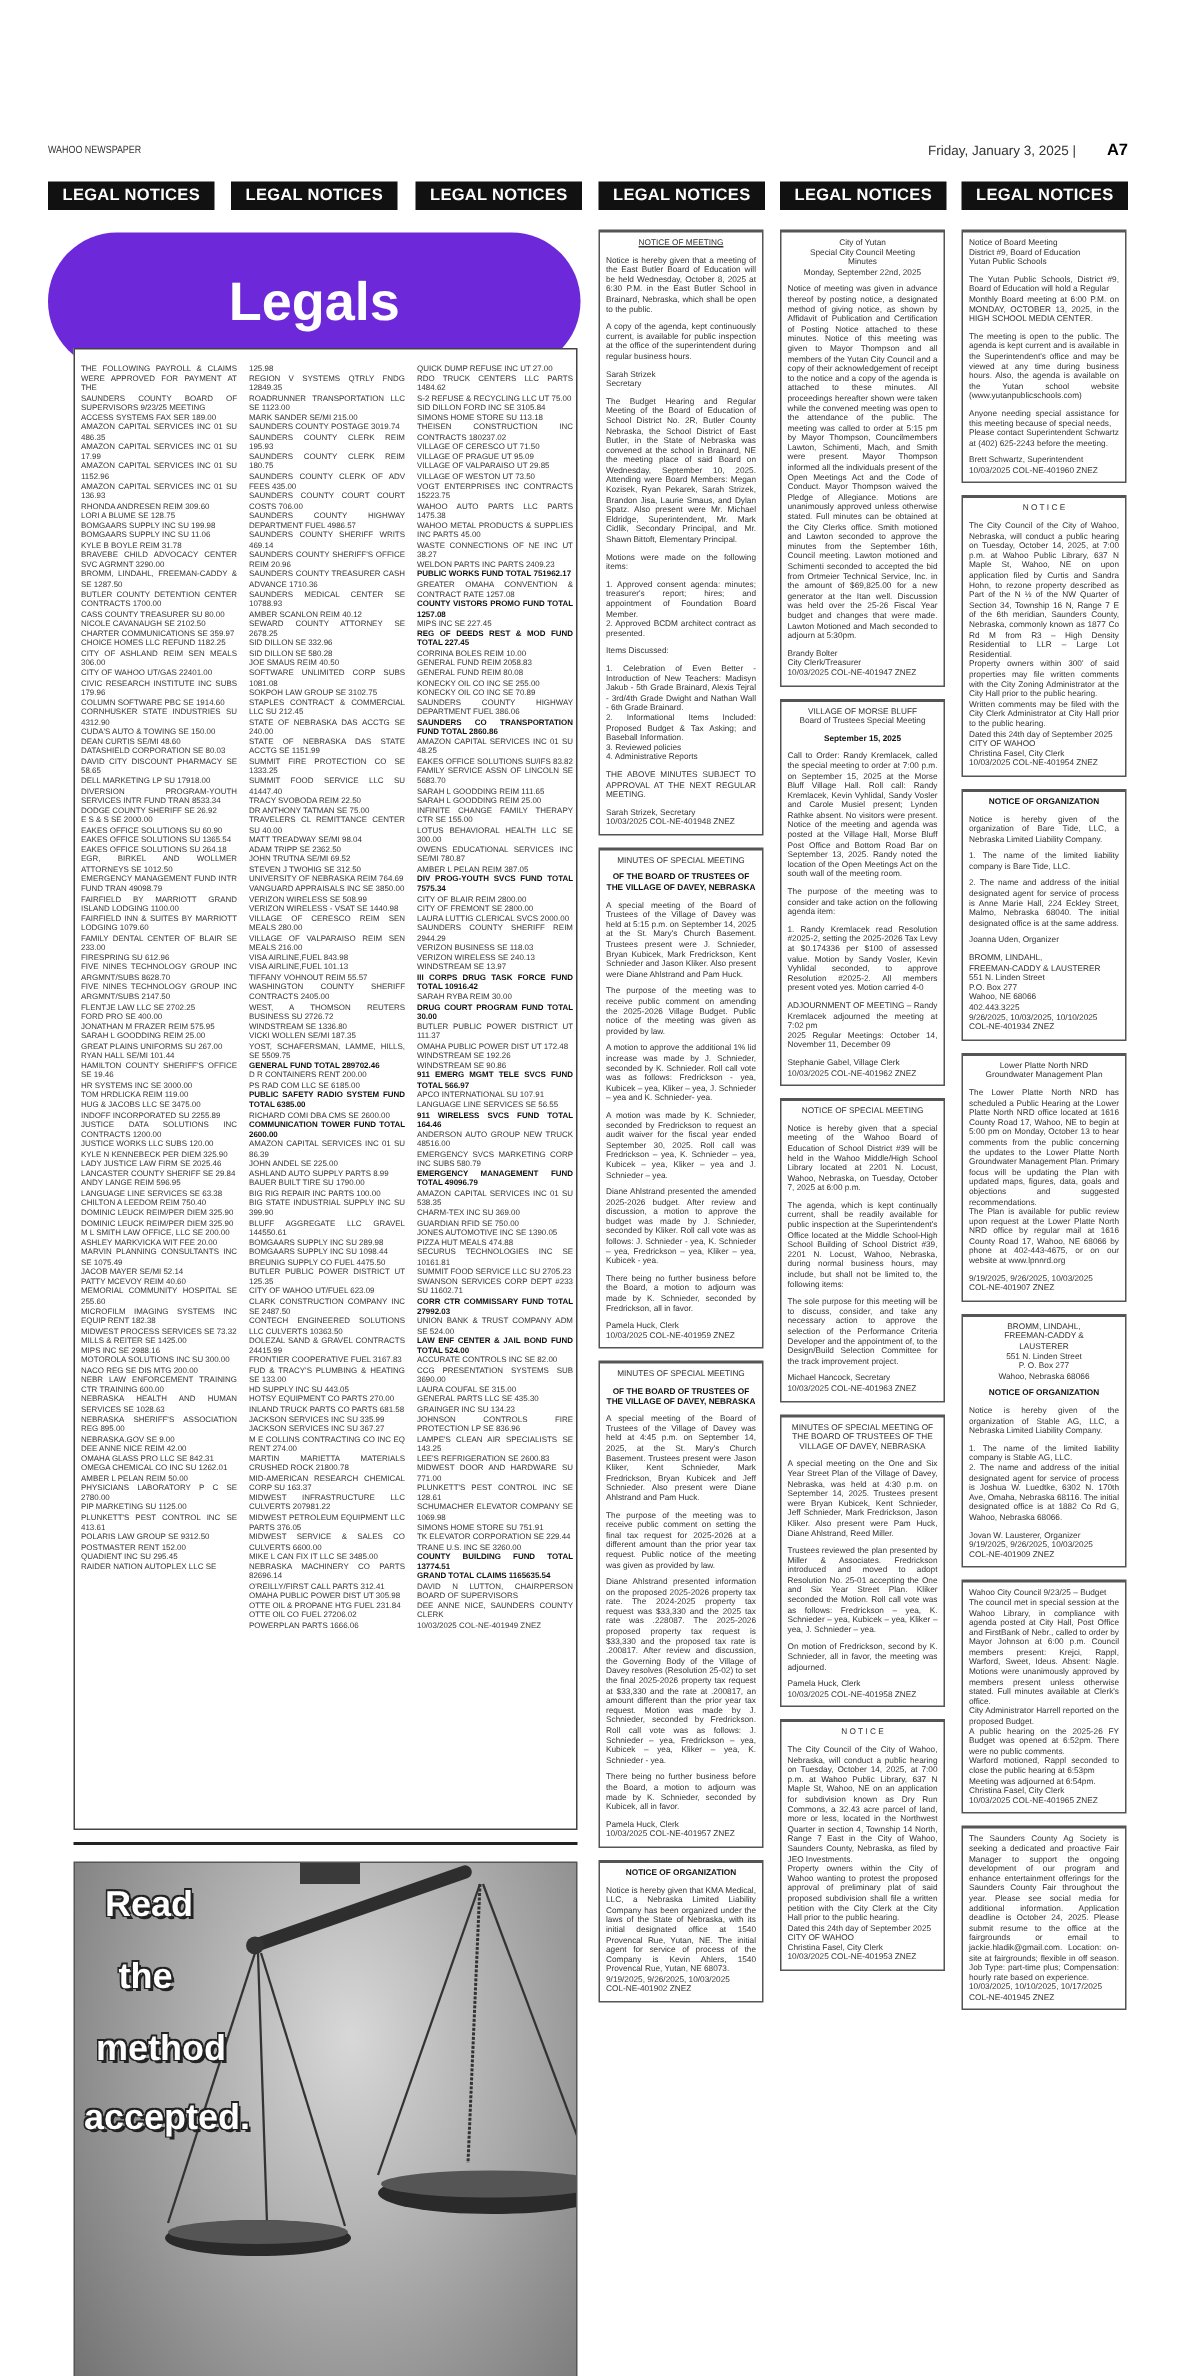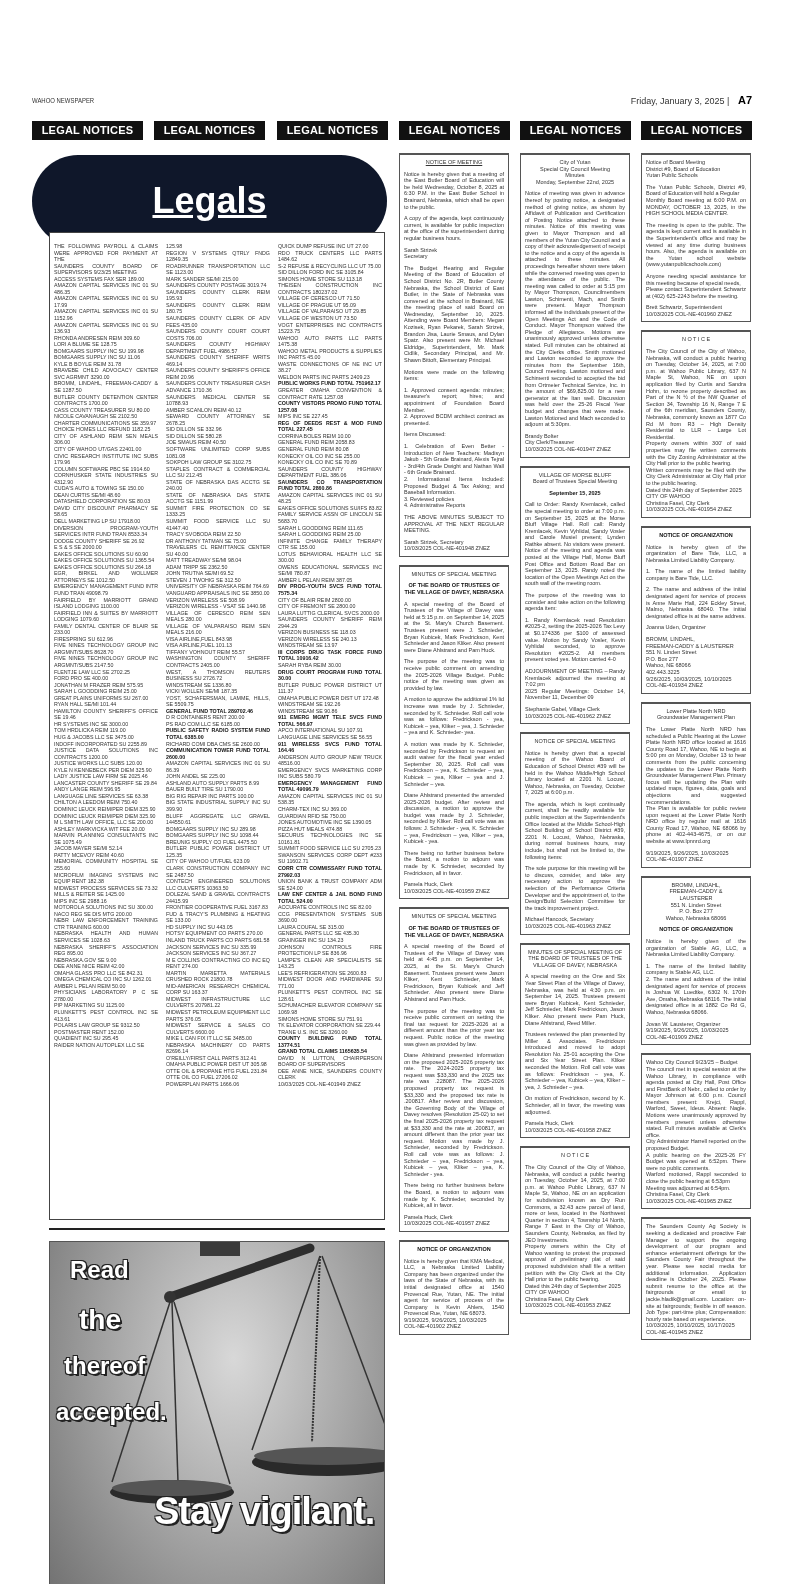--- a/index.html
+++ b/index.html
@@ -1,42 +1,42 @@
 <!DOCTYPE html>
 <html><head>
 <meta charset="utf-8">
 <style>
   * { box-sizing: border-box; margin: 0; padding: 0; }
   html, body { width: 792px; height: 1584px; background: #fff; overflow: hidden; }
   body { position: relative; font-family: "Liberation Sans", sans-serif; color: #222; }
 
   .pub { position: absolute; top: 97px; left: 32px; font-family: "Liberation Sans Narrow", "Liberation Sans", sans-serif; font-size: 7px; color: #333; transform: scaleX(0.85); transform-origin: left; }
   .dateline { position: absolute; top: 94px; right: 40px; font-size: 9px; color: #333; }
-  .dateline b { font-size: 11px; color: #000; margin-left: 6px; }
+  .dateline b { font-size: 11px; color: #000; margin-left: 18px; }
 
   .banner-row { position: absolute; top: 121px; left: 32px; width: 609px; height: 20px; }
   .banner { position: absolute; top: 0; height: 19px; width: 111px; background: #111; color: #fff; font-weight: bold; font-size: 11px; text-align: center; line-height: 19px; letter-spacing: 0.2px; }
 
-  .legals-pill { position: absolute; top: 155px; left: 32px; width: 355px; height: 92px; background: #0f172a; border-radius: 46px; color: #fff; font-weight: bold; font-size: 36px; text-align: center; line-height: 92px; text-decoration: underline; }
+  .legals-pill { position: absolute; top: 155px; left: 32px; width: 355px; height: 92px; background: #6d28d9; border-radius: 46px; color: #fff; font-weight: bold; font-size: 36px; text-align: center; line-height: 92px; }
 
   .payroll { position: absolute; top: 232px; left: 49px; width: 336px; height: 988px; border: 1px solid #444; background: #fff; }
   .pcol { position: absolute; top: 10px; width: 104px; font-size: 5.3px; line-height: 6.55px; text-transform: uppercase; color: #333; text-align: justify; }
   .pcol p { margin: 0; }
   .pcol .tot { font-weight: bold; color: #111; }
   .pcol-1 { left: 4px; }
   .pcol-2 { left: 116px; }
   .pcol-3 { left: 228px; }
   .rule { position: absolute; top: 1228px; left: 49px; width: 336px; height: 2px; background: #222; }
 
   .ad { position: absolute; top: 1241px; left: 49px; width: 336px; height: 390px; overflow: hidden;
         background: radial-gradient(ellipse at 55% 30%, #d8d8d8 0%, #a8a8a8 45%, #6a6a6a 100%); border: 1px solid #555; }
   .ad svg { position: absolute; left: 0; top: 0; }
   .ad-word { position: absolute; color: #fff; font-weight: bold; text-shadow: 2px 2px 0 #222, -1px -1px 0 #222, 1px -1px 0 #222, -1px 1px 0 #222; font-family: "Liberation Sans", sans-serif; }
   .ad-w1 { top: 14px; left: 20px; font-size: 24px; }
-  .ad-w2 { top: 62px; left: 29px; font-size: 28px; }
+  .ad-w2 { top: 62px; left: 29px; font-size: 24px; }
   .ad-w3 { top: 110px; left: 14px; font-size: 24px; }
   .ad-w4 { top: 156px; left: 6px; font-size: 24px; }
   .ad-w5 { top: 248px; left: 104px; font-size: 38px; letter-spacing: -1px; }
 
   .col { position: absolute; width: 110px; }
   .notice { border: 1px solid #555; border-top: 2px solid #555; padding: 4px 4px 4px 4px; font-size: 5.5px; line-height: 6.6px; color: #333; margin-bottom: 8px; text-align: justify; background: #fff; }
   .notice p { margin: 0 0 5px 0; }
   .notice p:last-child { margin-bottom: 0; }
   .notice .c { text-align: center; }
   .notice .u { text-decoration: underline; }
@@ -354,23 +354,22 @@
     <ellipse cx="122" cy="250" rx="62" ry="12" fill="#2a2a2a"></ellipse>
     <ellipse cx="122" cy="246" rx="60" ry="8" fill="#555"></ellipse>
     <line x1="270" y1="14" x2="202" y2="208" stroke="#333" stroke-width="1.5"></line>
     <line x1="270" y1="14" x2="262" y2="200" stroke="#333" stroke-width="2" stroke-dasharray="2 1"></line>
     <line x1="272" y1="14" x2="346" y2="212" stroke="#333" stroke-width="1.5"></line>
     <ellipse cx="278" cy="220" rx="76" ry="14" fill="#2a2a2a"></ellipse>
     <ellipse cx="278" cy="214" rx="74" ry="9" fill="#555"></ellipse>
   </svg>
   <div class="ad-word ad-w1">Read</div>
   <div class="ad-word ad-w2">the</div>
-  <div class="ad-word ad-w3">thereof</div>
+  <div class="ad-word ad-w3">method</div>
   <div class="ad-word ad-w4">accepted.</div>
-  <div class="ad-word ad-w5">Stay vigilant.</div>
 </div>
 
 <div class="col" style="left:399px; top:153px;">
     <div class="notice">
       <p class="c u">NOTICE OF MEETING</p>
       <p class="">Notice is hereby given that a meeting of the East Butler Board of Education will be held Wednesday, October 8, 2025 at 6:30 P.M. in the East Butler School in Brainard, Nebraska, which shall be open to the public.</p>
       <p class="">A copy of the agenda, kept continuously current, is available for public inspection at the office of the superintendent during regular business hours.</p>
       <p class="sig">Sarah Strizek<br>Secretary</p>
       <p class="">The Budget Hearing and Regular Meeting of the Board of Education of School District No. 2R, Butler County Nebraska, the School District of East Butler, in the State of Nebraska was convened at the school in Brainard, NE the meeting place of said Board on Wednesday, September 10, 2025. Attending were Board Members: Megan Kozisek, Ryan Pekarek, Sarah Strizek, Brandon Jisa, Laurie Smaus, and Dylan Spatz. Also present were Mr. Michael Eldridge, Superintendent, Mr. Mark Cidlik, Secondary Principal, and Mr. Shawn Bittoft, Elementary Principal.</p>
       <p class="">Motions were made on the following items:</p>

